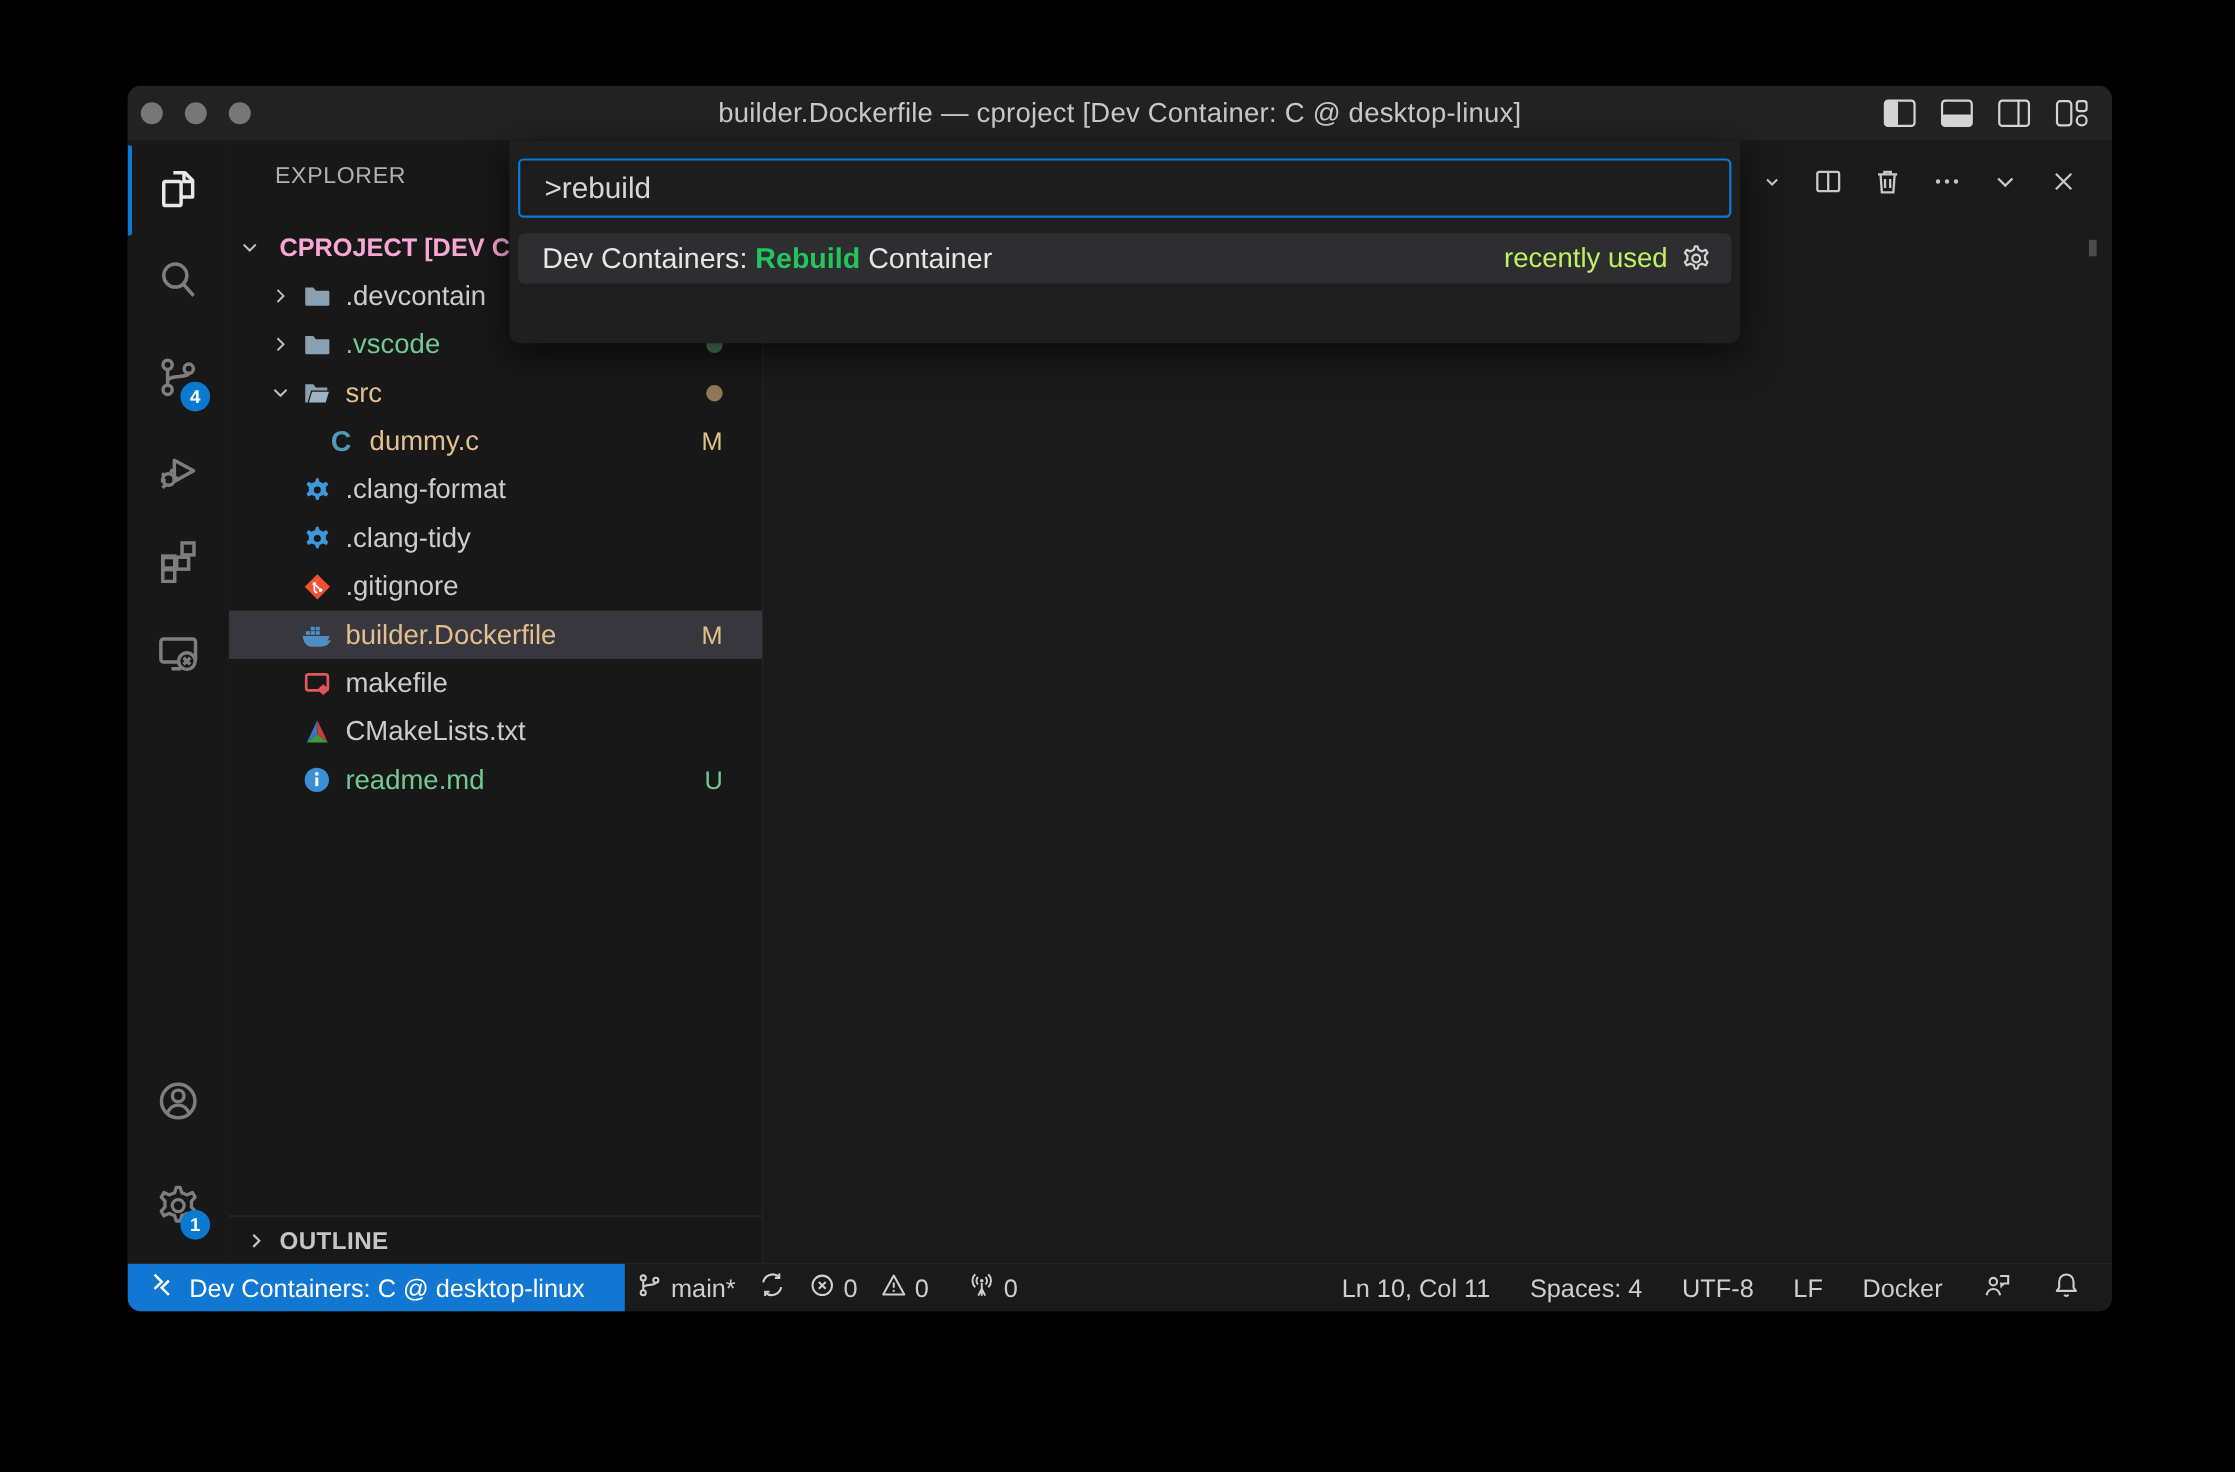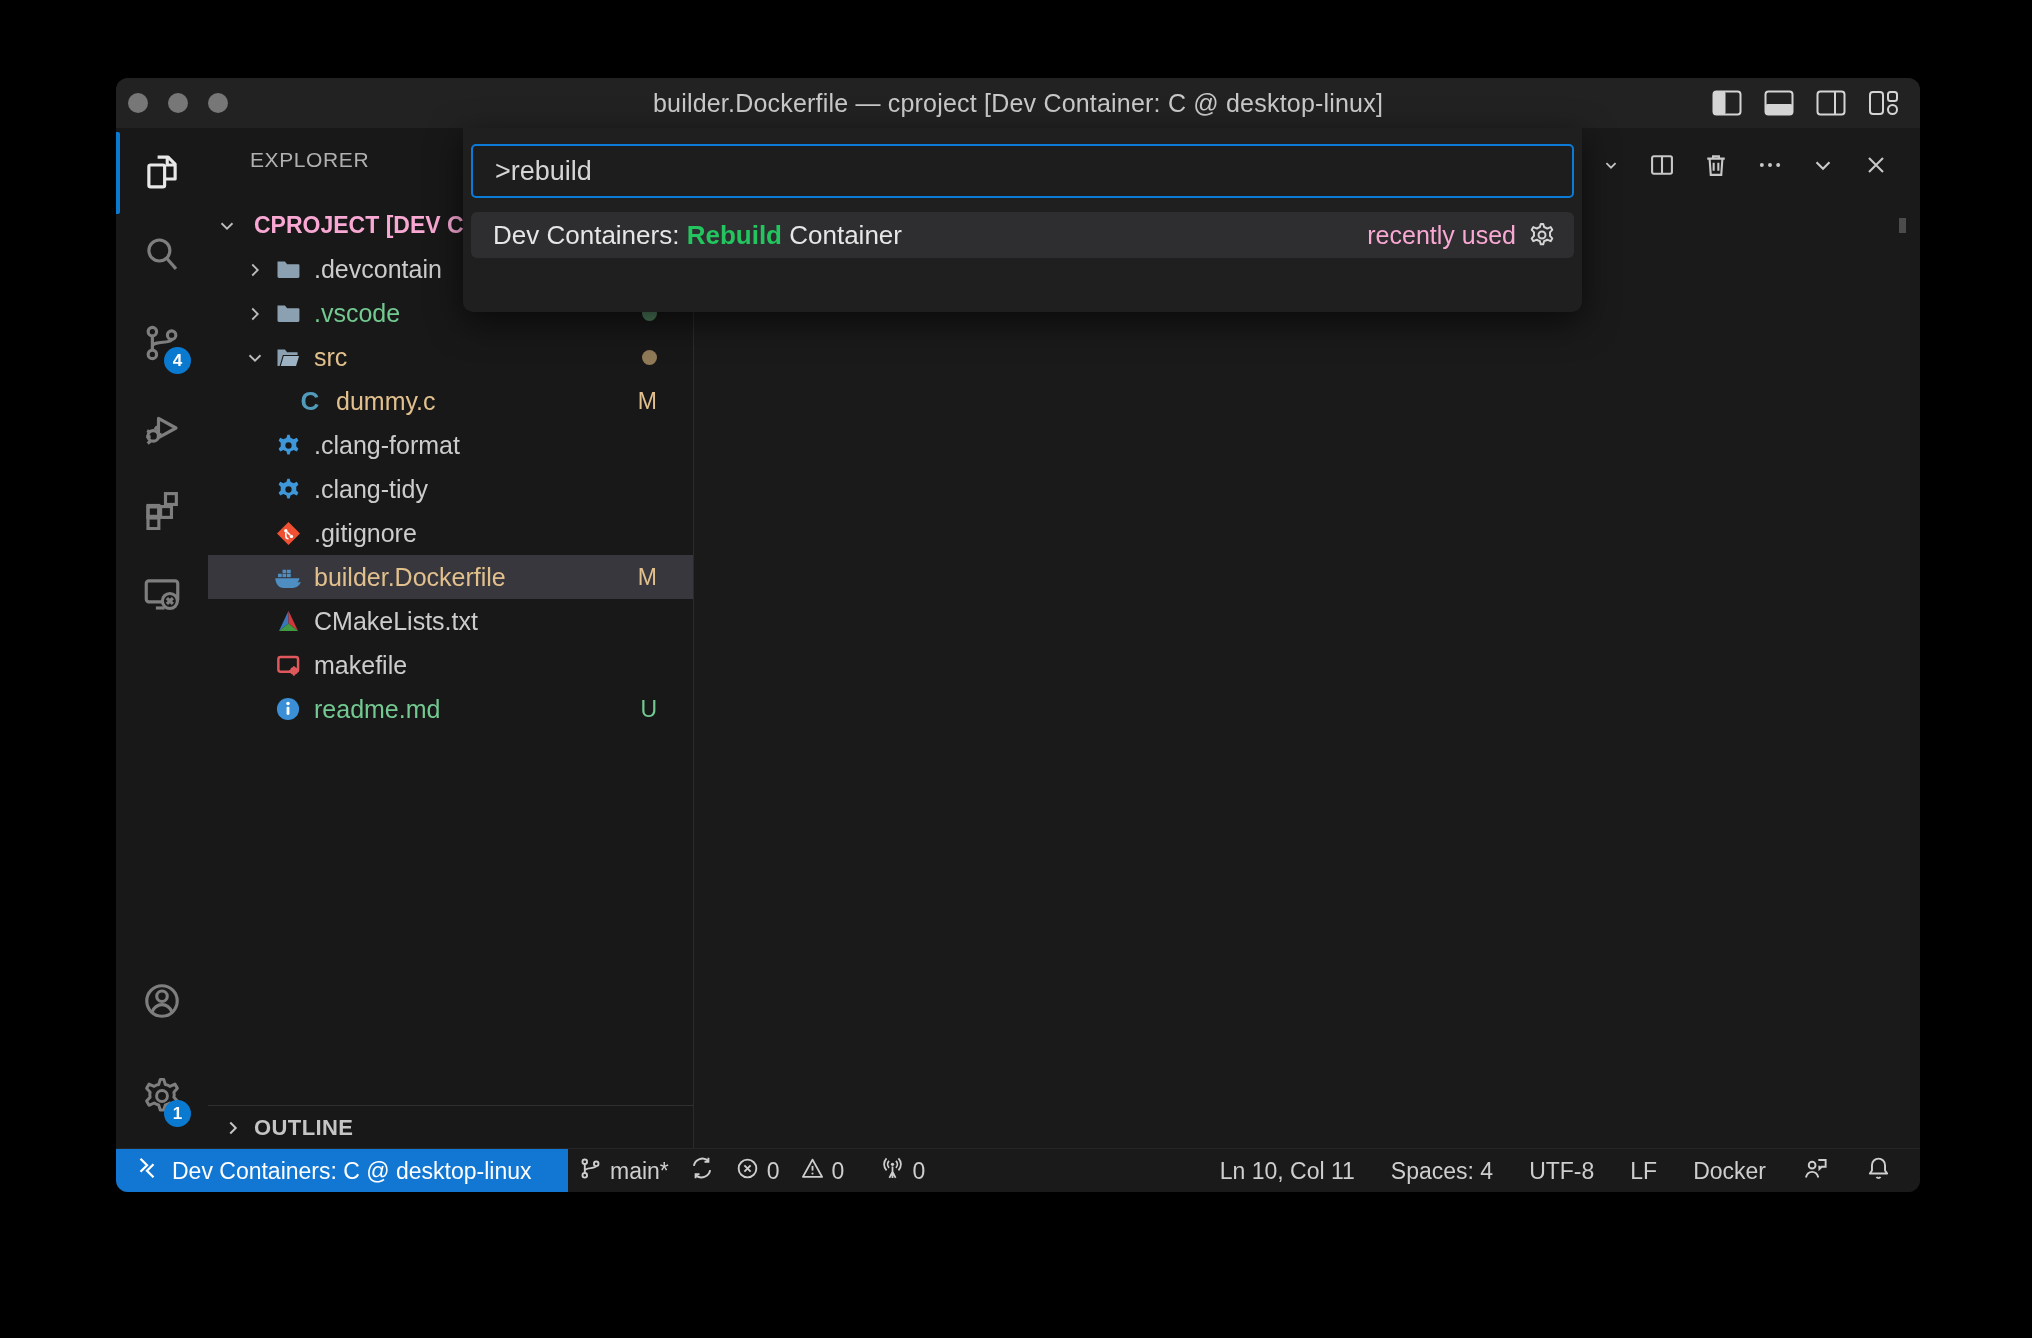--- a/index.html
+++ b/index.html
@@ -57,21 +57,21 @@
            border-radius:0 0 10px 10px;box-shadow:0 10px 34px rgba(0,0,0,.6);z-index:30;}
   .qp-input{position:absolute;left:8px;top:16px;width:1103px;height:54px;box-sizing:border-box;background:#1d1d1e;
             border:2px solid #0c7bd8;border-radius:5px;color:#d6d6d6;font-size:27px;
             font-family:"Liberation Sans",sans-serif;padding:0 0 0 22px;outline:none;}
   .qp-row{position:absolute;left:8px;width:1103px;height:46px;display:flex;align-items:center;font-size:26px;}
   .qp-row1{top:84px;background:#2e2e30;border-radius:6px;color:#e6e6e6;}
   .qp-row2{top:130px;color:#c2c2c2;}
   .qp-text{padding-left:22px;white-space:nowrap;}
   .qp-hl{color:#22c55e;font-weight:bold;}
   .qp-meta{margin-left:auto;display:flex;align-items:center;padding-right:18px;gap:12px;}
-  .qp-meta1{color:#f9a8d4;font-size:25px;}
+  .qp-meta1{color:#bef264;font-size:25px;}
   .qp-meta2{color:#8f8f8f;font-size:25px;}
   .qp-gear{color:#d4d4d4;display:flex;}
   
   .statusbar{position:absolute;left:0;top:1070px;width:1804px;height:44px;background:#1a1a1a;
              border-top:1px solid #252525;color:#cecece;font-size:23px;}
   .sb-remote{position:absolute;left:0;top:0;width:452px;height:44px;background:#1277d3;color:#fff;
              display:flex;align-items:center;gap:12px;padding-left:18px;box-sizing:border-box;}
   .sb-left{position:absolute;left:462px;top:0;height:44px;display:flex;align-items:center;gap:20px;}
   .sb-item{display:flex;align-items:center;gap:7px;}
   .sb-right{position:absolute;right:0;top:0;height:44px;display:flex;align-items:center;gap:36px;padding-right:28px;}
@@ -304,38 +304,38 @@
                   <path d="M1.8 13h19.4c-.1 1.2-.7 2.4-1.7 3.2 1 .1 1.9-.1 2.7-.5-.6 2.8-3.3 5-7.6 5H8.3c-3.6 0-6.1-2.8-6.5-7.7z"></path>
                 </svg>
               </span>
           <span class="tlabel lbl-mod">builder.Dockerfile</span>
           <span class="tdeco deco-mod">M</span>
         </div>
 
         <div class="trow">
           <span class="ticon">
                 <svg width="27" height="27" viewBox="0 0 24 24">
-                  <path d="M12 2.5 3.5 20.5l8.5-6.7z" fill="#3b76bb"></path>
-                  <path d="M12 2.5l8.5 18-8.5-6.7z" fill="#d0393c"></path>
-                  <path d="M3.5 20.5h17l-8.5-6.7z" fill="#3f9a41"></path>
-                </svg>
-              </span>
-          <span class="tlabel">CMakeLists.txt</span>
-        </div>
-
-        <div class="trow">
-          <span class="ticon">
-                <svg width="27" height="27" viewBox="0 0 24 24">
                   <rect x="3" y="4.5" width="17.5" height="13" rx="2" fill="none" stroke="#e0585c" stroke-width="2.2"></rect>
                   <circle cx="16.8" cy="16.8" r="3.4" fill="#e0585c"></circle>
                   <circle cx="16.8" cy="16.8" r="1.1" fill="#181818"></circle>
                   <path d="M16.8 12.6v8.4M12.6 16.8h8.4" stroke="#e0585c" stroke-width="1.6"></path>
                 </svg>
               </span>
           <span class="tlabel">makefile</span>
+        </div>
+
+        <div class="trow">
+          <span class="ticon">
+                <svg width="27" height="27" viewBox="0 0 24 24">
+                  <path d="M12 2.5 3.5 20.5l8.5-6.7z" fill="#3b76bb"></path>
+                  <path d="M12 2.5l8.5 18-8.5-6.7z" fill="#d0393c"></path>
+                  <path d="M3.5 20.5h17l-8.5-6.7z" fill="#3f9a41"></path>
+                </svg>
+              </span>
+          <span class="tlabel">CMakeLists.txt</span>
         </div>
 
         <div class="trow">
           <span class="ticon">
                 <svg width="28" height="28" viewBox="0 0 24 24">
                   <circle cx="12" cy="12" r="9.5" fill="#3b8fd6"></circle>
                   <rect x="10.8" y="10" width="2.4" height="7" rx="1" fill="#fff"></rect>
                   <circle cx="12" cy="7.3" r="1.5" fill="#fff"></circle>
                 </svg>
               </span>

